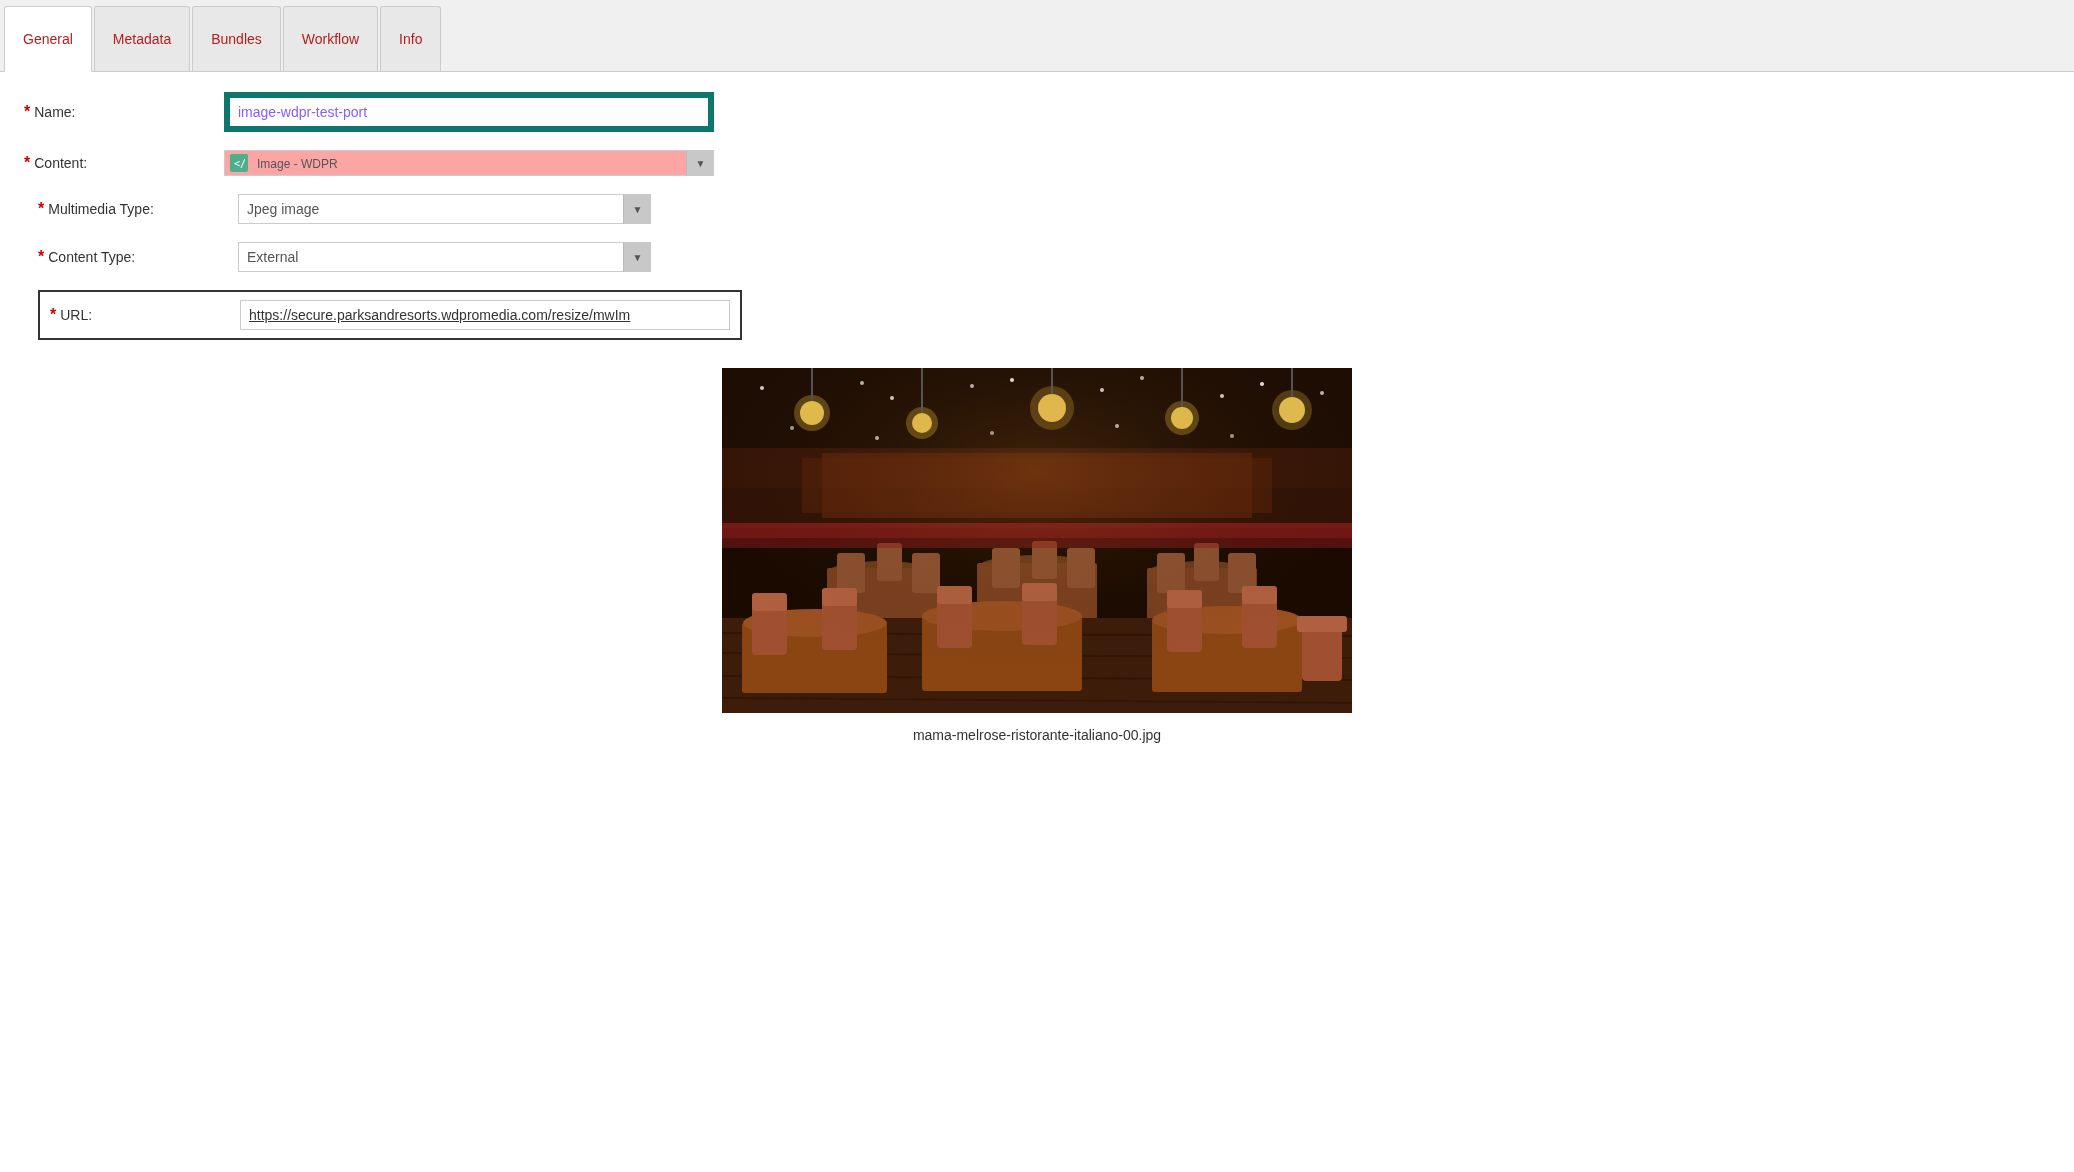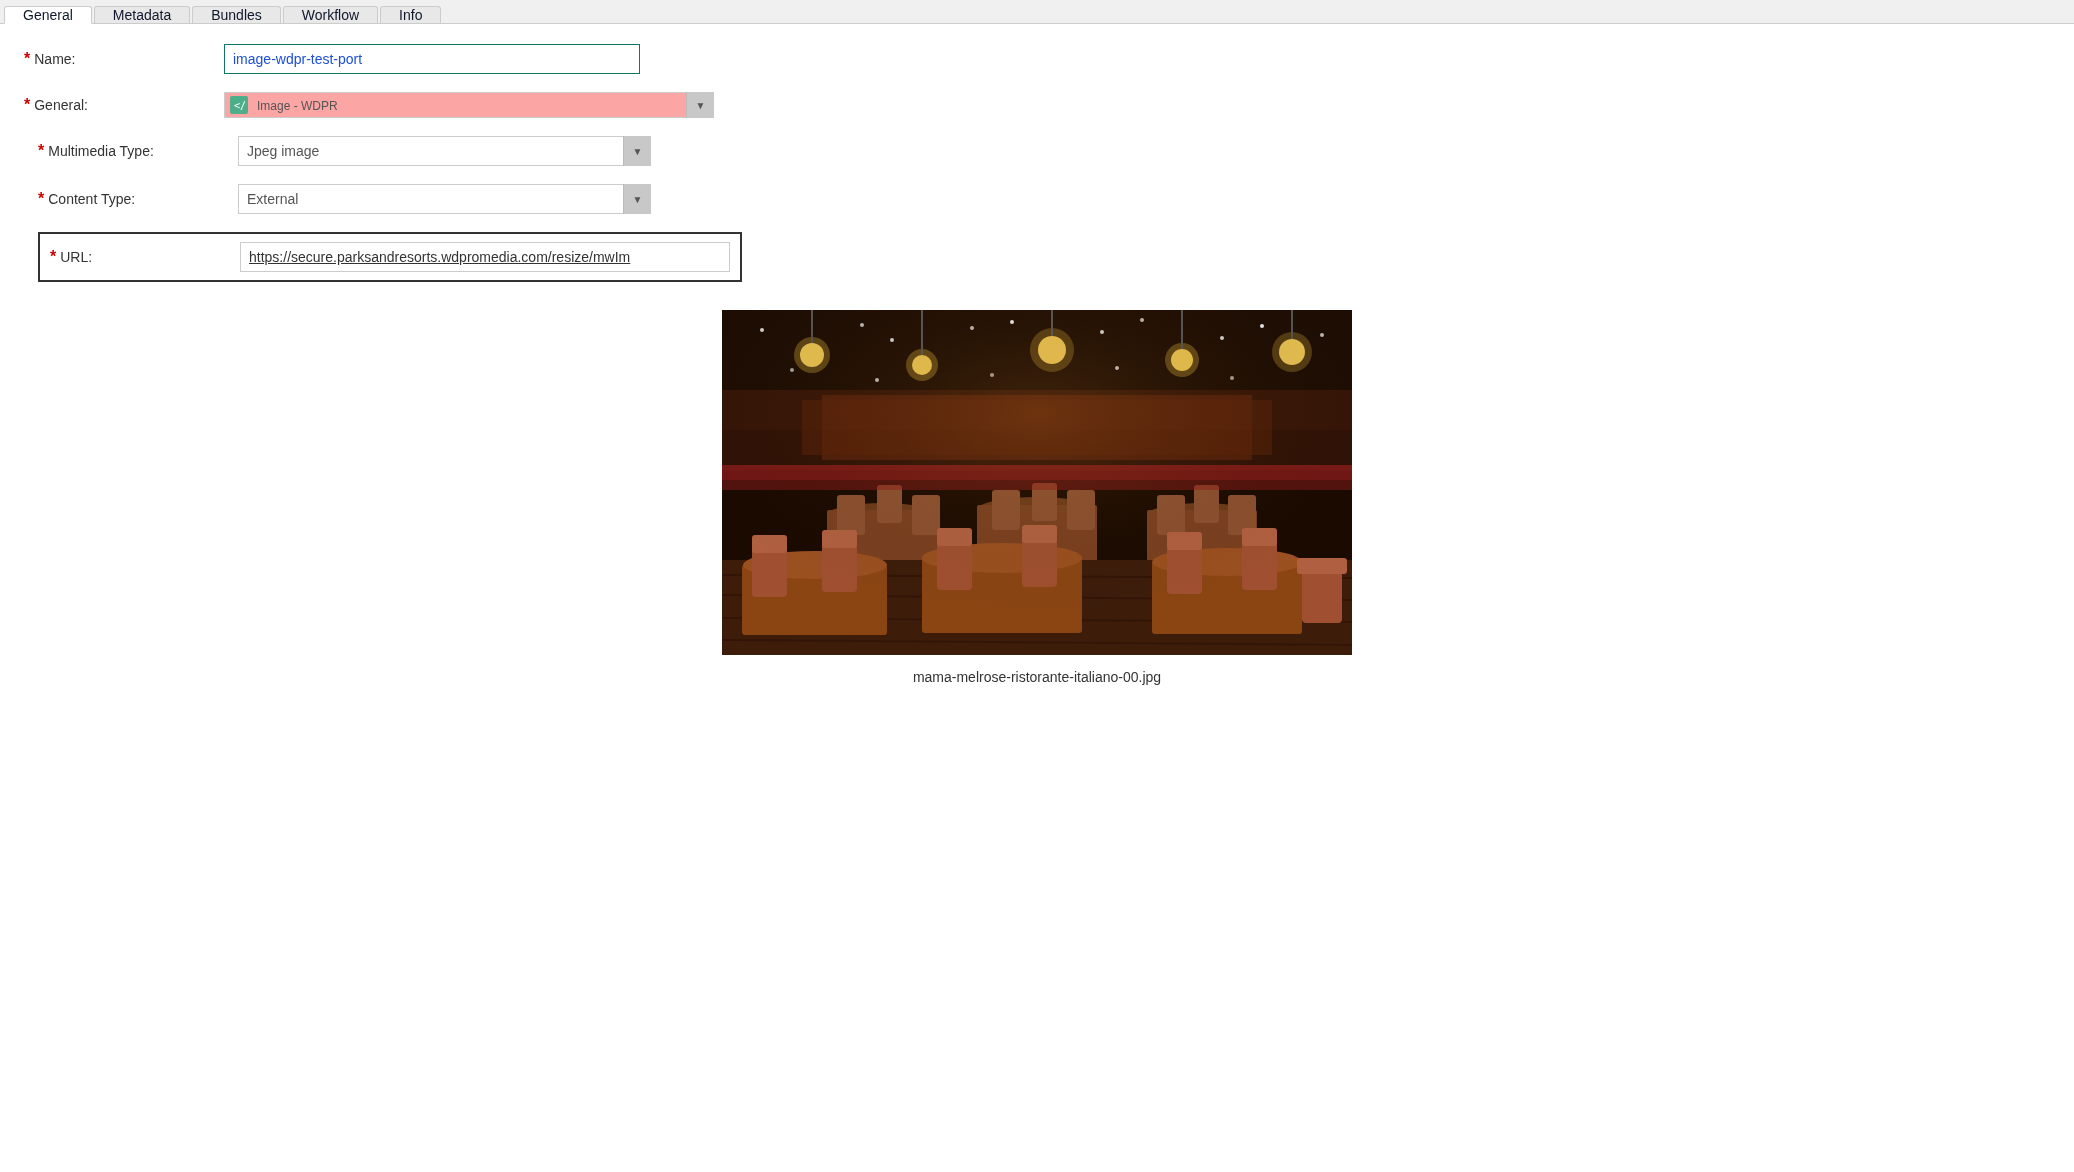--- a/index.html
+++ b/index.html
@@ -12,29 +12,29 @@
 
     
     .tabs {
       display: flex;
       border-bottom: 1px solid #ccc;
       padding: 0 4px;
       padding-top: 6px;
       background: #f0f0f0;
     }
     .tab {
-      padding: 0 18px;
+      padding: 24px 18px;
       border: 1px solid #ccc;
       border-bottom: none;
       background: #e8e8e8;
       cursor: pointer;
       margin-right: 2px;
       border-radius: 3px 3px 0 0;
       font-size: 14px;
-      color: #0f172a;
+      color: #b91c1c;
     }
     .tab.active {
       background: #fff;
       border-bottom: 1px solid #fff;
       margin-bottom: -1px;
       z-index: 1;
       position: relative;
     }
 
     
@@ -56,25 +56,25 @@
       display: flex;
       align-items: center;
       gap: 4px;
     }
     .required-star {
       color: #cc0000;
       font-weight: bold;
       font-size: 16px;
     }
     .form-control-text {
-      width: 416px;
+      width: 490px;
       padding: 6px 8px;
-      border: 1px solid #0f766e;
-      font-size: 14px;
-      color: #1d4ed8;
+      border: 6px solid #0f766e;
+      font-size: 14px;
+      color: #8b5cf6;
     }
     .select-wrapper {
       position: relative;
       width: 413px;
     }
     .select-wrapper select {
       width: 100%;
       padding: 6px 8px;
       border: 1px solid #ccc;
       font-size: 14px;
@@ -227,21 +227,21 @@
       <span class="required-star">*</span>
       <span>Name:</span>
     </div>
     <input type="text" class="form-control-text" value="image-wdpr-test-port" style="">
   </div>
 
   
   <div class="form-row">
     <div class="form-label">
       <span class="required-star">*</span>
-      <span>General:</span>
+      <span>Content:</span>
     </div>
     <div class="schema-wrapper">
       <div class="schema-icon">
         <svg viewBox="0 0 12 12" fill="white" xmlns="http://www.w3.org/2000/svg">
           <text x="1" y="10" font-size="10" font-family="monospace" fill="white">&lt;/&gt;</text>
         </svg>
       </div>
       <select>
         <option>Image - WDPR</option>
       </select>

